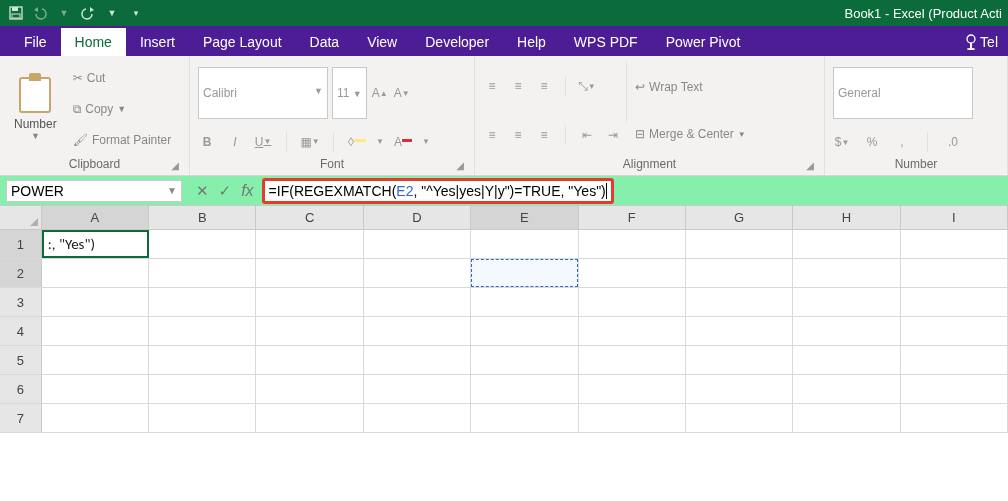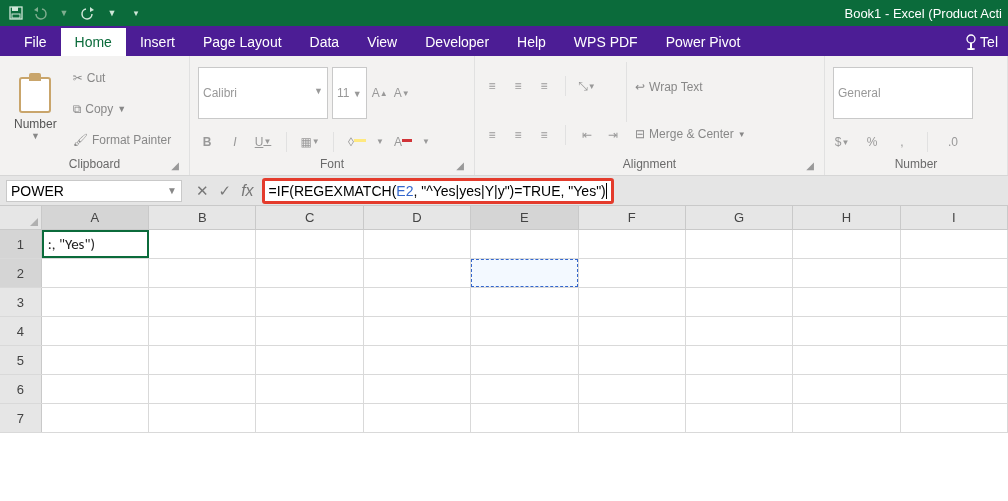--- a/index.html
+++ b/index.html
@@ -31,21 +31,21 @@
 .ico-clipboard::before { content: ""; position: absolute; top: -6px; left: 8px; width: 12px; height: 8px; background: #c9a56b; border-radius: 2px 2px 0 0; }
 .font-box, .size-box { border: 1px solid #c9c9c9; background: #fff; padding: 18px 4px; font-size: 12px; color: #999; min-width: 60px; }
 .size-box { min-width: 30px; }
 .sep { width: 1px; height: 60px; background: #e1e1e1; margin: 0 4px; }
 .mini { width: 18px; height: 18px; display: inline-flex; align-items: center; justify-content: center; font-size: 12px; color: #999; }
 .colorbar { width: 16px; height: 3px; margin-top: -2px; }
 .fill .colorbar { background: #ffe97f; }
 .font2 .colorbar { background: #d13438; }
 
 
-.fbar { height: 30px; background: #e5e5e5; border-bottom: 1px solid #c9c9c9; display: flex; align-items: center; font-size: 14px; }
+.fbar { height: 30px; background: #86efac; border-bottom: 1px solid #c9c9c9; display: flex; align-items: center; font-size: 14px; }
 .namebox { width: 176px; border: 1px solid #c9c9c9; background: #fff; margin: 3px 6px; height: 22px; display: flex; align-items: center; padding: 0 4px; }
 .namebox .dd { margin-left: auto; color: #888; font-size: 10px; }
 .fbar-icons { display: flex; align-items: center; gap: 10px; padding: 0 8px; color: #777; }
 .fx { font-style: italic; font-size: 16px; }
 .formula-wrap { flex: 1; display: flex; align-items: center; padding-right: 6px; }
 .formula-highlight { border: 3px solid #e43b2c; border-radius: 3px; padding: 2px 4px; background: #fff; height: 26px; display: flex; align-items: center; font-size: 14px; font-family: Calibri, Arial, sans-serif; }
 .formula-highlight .ref { color: #3366cc; }
 .formula-highlight .cursor { border-right: 1px solid #000; height: 16px; display: inline-block; }
 
 

